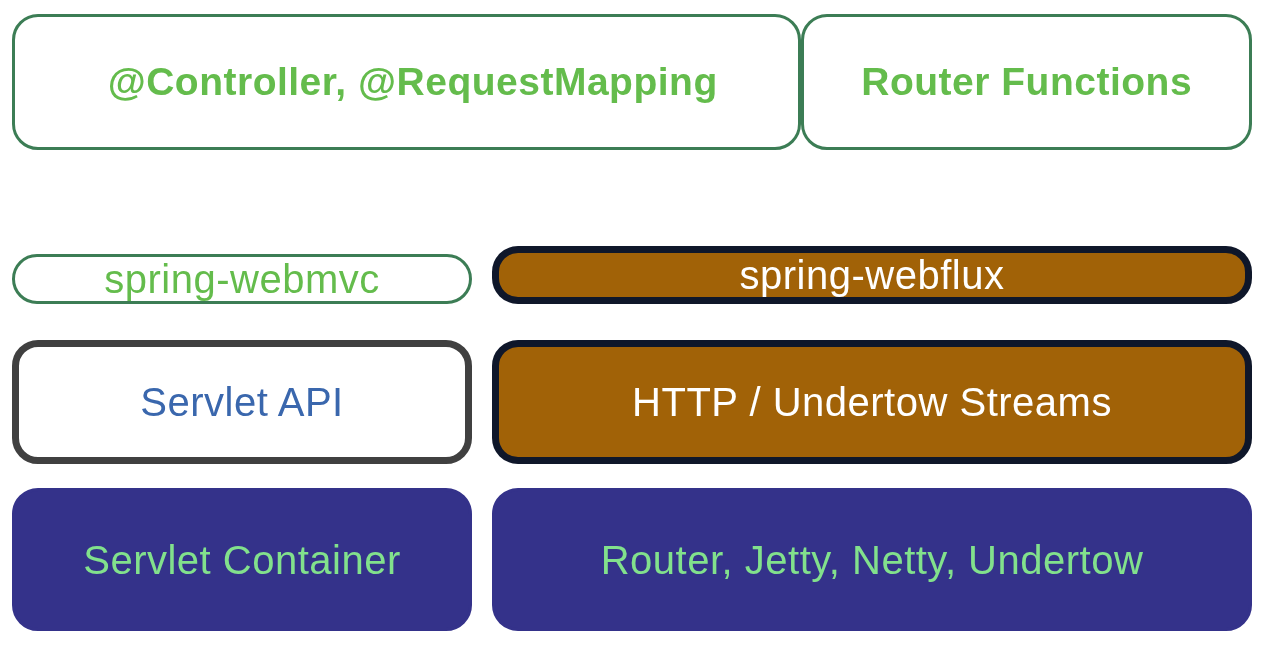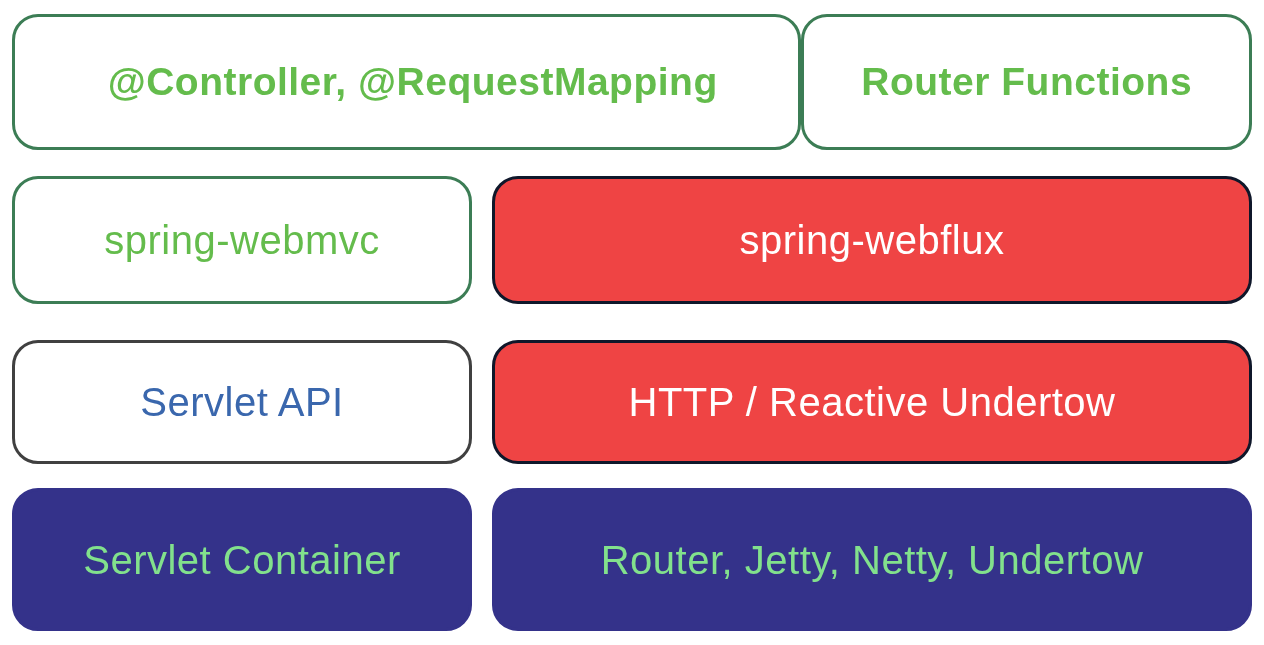--- a/index.html
+++ b/index.html
@@ -12,21 +12,21 @@
     background: #ffffff;
     font-family: "Liberation Sans", sans-serif;
     overflow: hidden;
   }
   .row {
     display: flex;
     justify-content: space-between;
     width: 1240px;
   }
   .row-1 { height: 136px; margin-bottom: 26px; }
-  .row-2 { height: 128px; margin-bottom: 36px; }
+  .row-2 { height: 128px; margin-bottom: 36px; align-items: flex-end; }
   .row-3 { height: 124px; margin-bottom: 24px; }
   .row-4 { height: 143px; }
 
   .box {
     box-sizing: border-box;
     border-radius: 26px;
     display: flex;
     align-items: center;
     justify-content: center;
     text-align: center;
@@ -43,27 +43,27 @@
   .heading {
     font-weight: bold;
     font-size: 39px;
   }
   .outline-green {
     background: #ffffff;
     border: 3px solid #3c7d55;
     color: #64bc4c;
   }
   .fill-green {
-    background: #ef4444;
-    border: 3px solid #0f172a;
+    background: #a16207;
+    border: 7px solid #0f172a;
     color: #ffffff;
   }
   .outline-blue {
     background: #ffffff;
-    border: 3px solid #404040;
+    border: 7px solid #404040;
     color: #3a67ad;
   }
   .fill-navy {
     background: #34328a;
     border: 3px solid #34328a;
     color: #82e18c;
   }
 </style>
 </head>
 <body>
@@ -86,21 +86,21 @@
     <div class="box fill-green w-right">
       <span>spring-webflux</span>
     </div>
   </div>
 
   <div class="row row-3">
     <div class="box outline-blue w-left">
       <span>Servlet API</span>
     </div>
     <div class="box fill-green w-right">
-      <span>HTTP / Reactive Undertow</span>
+      <span>HTTP / Undertow Streams</span>
     </div>
   </div>
 
   <div class="row row-4">
     <div class="box fill-navy w-left">
       <span>Servlet Container</span>
     </div>
     <div class="box fill-navy w-right">
       <span>Router, Jetty, Netty, Undertow</span>
     </div>

